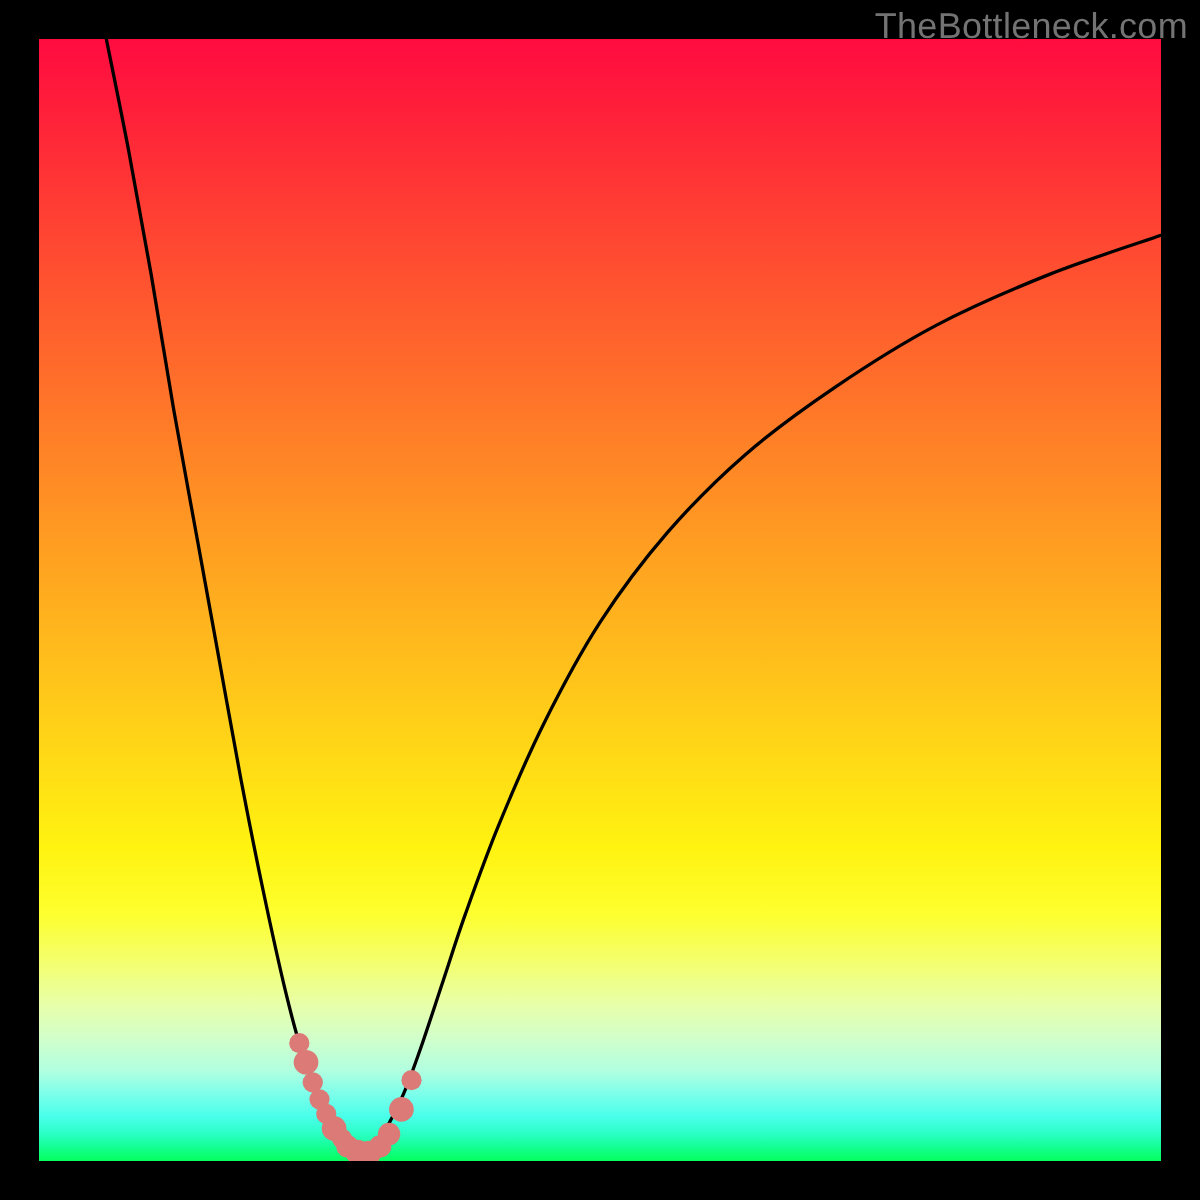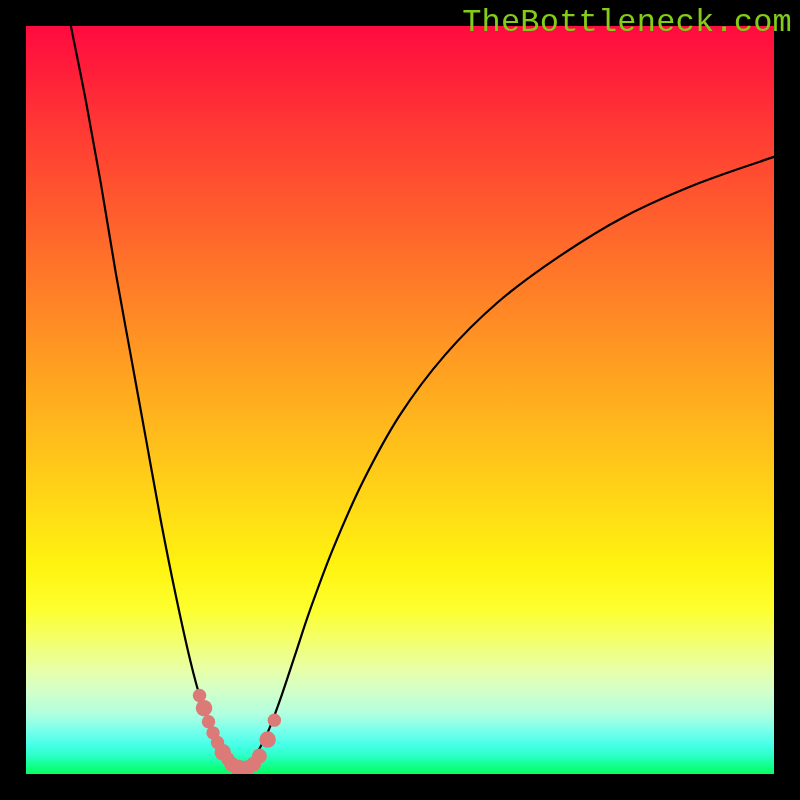--- a/index.html
+++ b/index.html
@@ -44,26 +44,25 @@
       #18ff9e 98.5%,
       #0dff7a 99.3%,
       #06ff5e 100%
     );
     overflow: hidden;
   }
   .watermark {
     position: absolute;
     top: 4px;
     right: 8px;
-    color: #84cc16;
-    font-size: 32px;
+    color: #737373;
+    font-size: 24px;
     font-weight: 400;
     letter-spacing: 0.2px;
     z-index: 10;
-    font-family: Liberation Mono, monospace;
   }
   svg.curves {
     position: absolute;
     left: 0; top: 0;
     width: 748px;
     height: 748px;
   }
   .curve {
     fill: none;
     stroke: #000;

